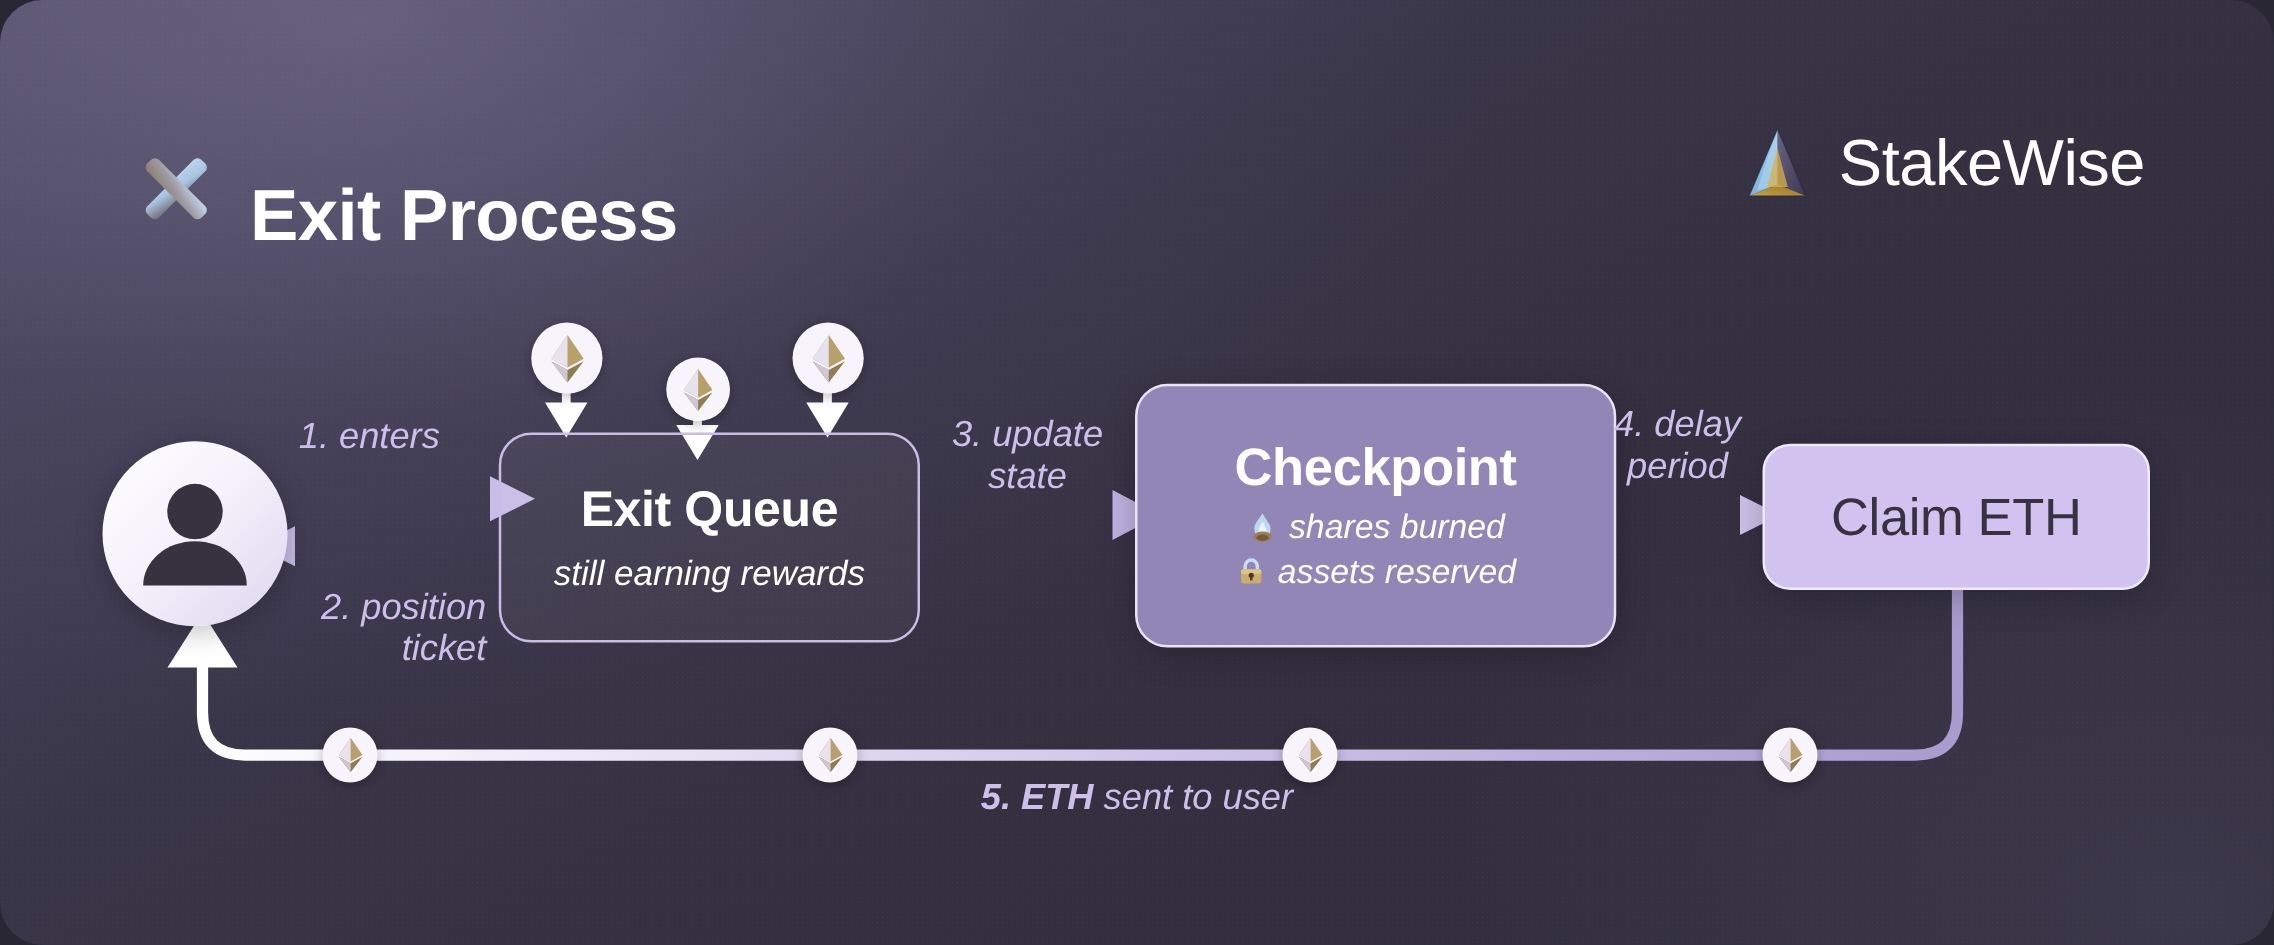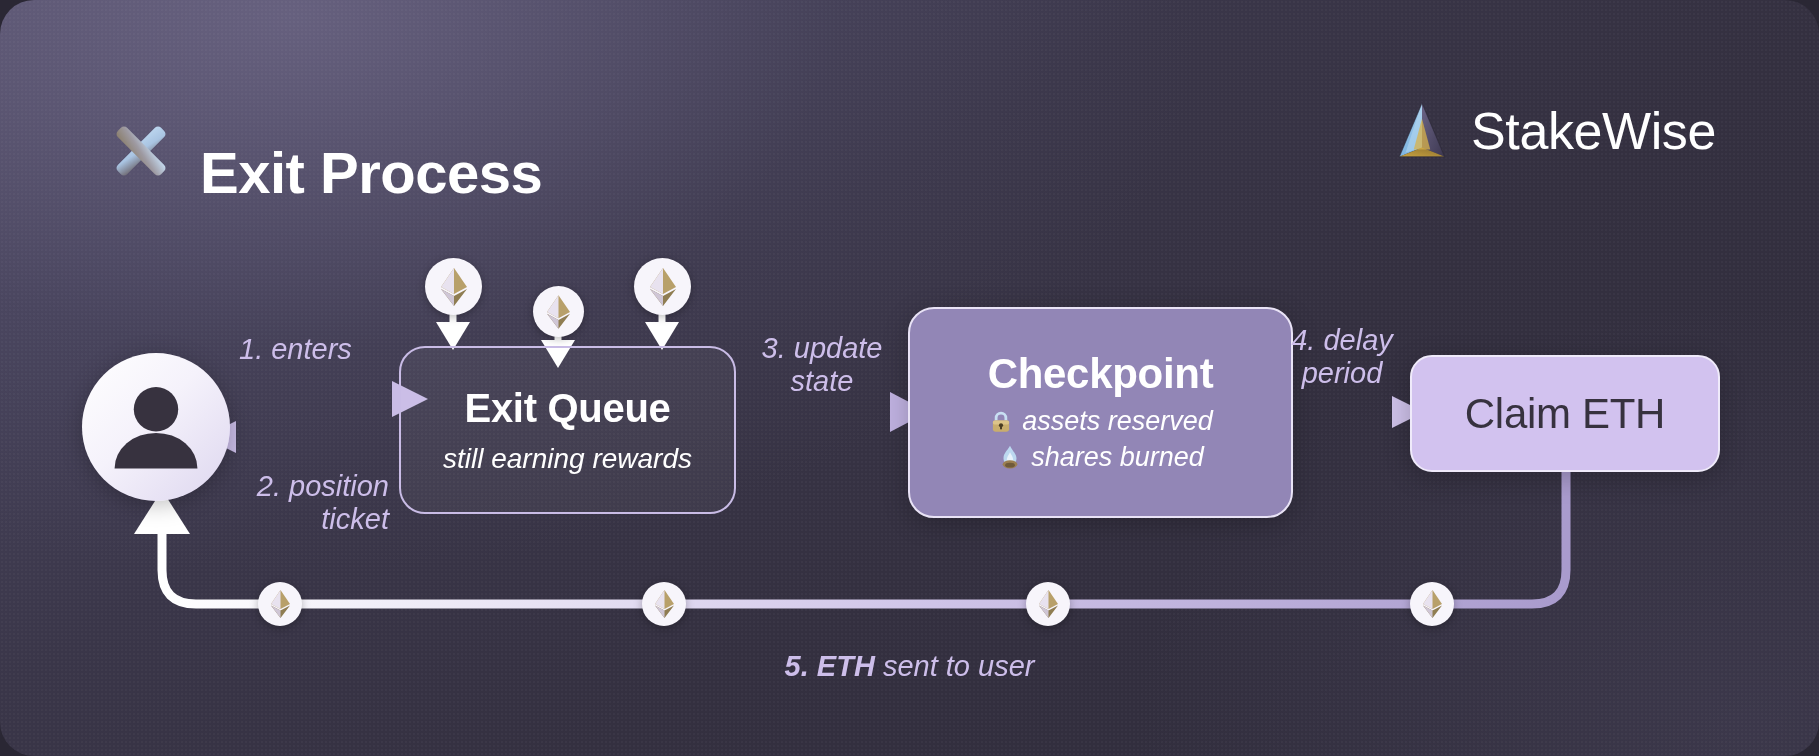--- a/index.html
+++ b/index.html
@@ -170,21 +170,20 @@
   .bottom-label {
     position: absolute;
     left: 0;
     right: 0;
     top: 622px;
     text-align: center;
     z-index: 5;
     font-size: 29px;
     font-style: italic;
     color: #cdbeea;
-    margin-top: 28px;
   }
   .bottom-label .bold { font-weight: 700; }
 
   
   .eth-token {
     position: absolute;
     z-index: 5;
     border-radius: 50%;
     background: #f7f5fb;
     display: flex;
@@ -378,37 +377,37 @@
 
   <div class="node node-exitqueue">
     <div class="eq-title">Exit Queue</div>
     <div class="eq-sub">still earning rewards</div>
   </div>
 
   <div class="node node-checkpoint">
     <div class="cp-title">Checkpoint</div>
     <div class="cp-line">
       <svg class="cp-ico" viewBox="0 0 32 32">
+        <path d="M16 2 C 12 9 8 11 8 18 a 8 8 0 0 0 16 0 c 0 -6 -4 -8 -8 -16 z" fill="#bcd8f0"></path>
+        <path d="M16 10 C 14 14 12 16 12 20 a 4 4 0 0 0 8 0 c 0 -4 -2 -6 -4 -10 z" fill="#e8f2fb"></path>
+        <ellipse cx="16" cy="25" rx="9" ry="5" fill="#9c7f52"></ellipse>
+        <ellipse cx="16" cy="26" rx="6" ry="3" fill="#6f5a3a"></ellipse>
+      </svg>
+      <span>shares burned</span>
+    </div>
+    <div class="cp-line">
+      <svg class="cp-ico" viewBox="0 0 32 32">
         <path d="M10 14 v-3 a6 6 0 0 1 12 0 v3" fill="none" stroke="#c8dff3" stroke-width="3.4"></path>
         <rect x="6" y="14" width="20" height="14" rx="3" fill="#c9ad6d"></rect>
         <rect x="6" y="14" width="20" height="5" rx="2" fill="#ddc489"></rect>
         <circle cx="16" cy="20" r="2.6" fill="#4a3c24"></circle>
         <rect x="14.8" y="20" width="2.4" height="5" fill="#4a3c24"></rect>
       </svg>
       <span>assets reserved</span>
     </div>
-    <div class="cp-line">
-      <svg class="cp-ico" viewBox="0 0 32 32">
-        <path d="M16 2 C 12 9 8 11 8 18 a 8 8 0 0 0 16 0 c 0 -6 -4 -8 -8 -16 z" fill="#bcd8f0"></path>
-        <path d="M16 10 C 14 14 12 16 12 20 a 4 4 0 0 0 8 0 c 0 -4 -2 -6 -4 -10 z" fill="#e8f2fb"></path>
-        <ellipse cx="16" cy="25" rx="9" ry="5" fill="#9c7f52"></ellipse>
-        <ellipse cx="16" cy="26" rx="6" ry="3" fill="#6f5a3a"></ellipse>
-      </svg>
-      <span>shares burned</span>
-    </div>
   </div>
 
   <div class="node node-claim">
     <div class="claim-title">Claim ETH</div>
   </div>
 
   <div class="step-label lbl-1">1. enters</div>
   <div class="step-label lbl-2">2. position
 ticket</div>
   <div class="step-label lbl-3">3. update

